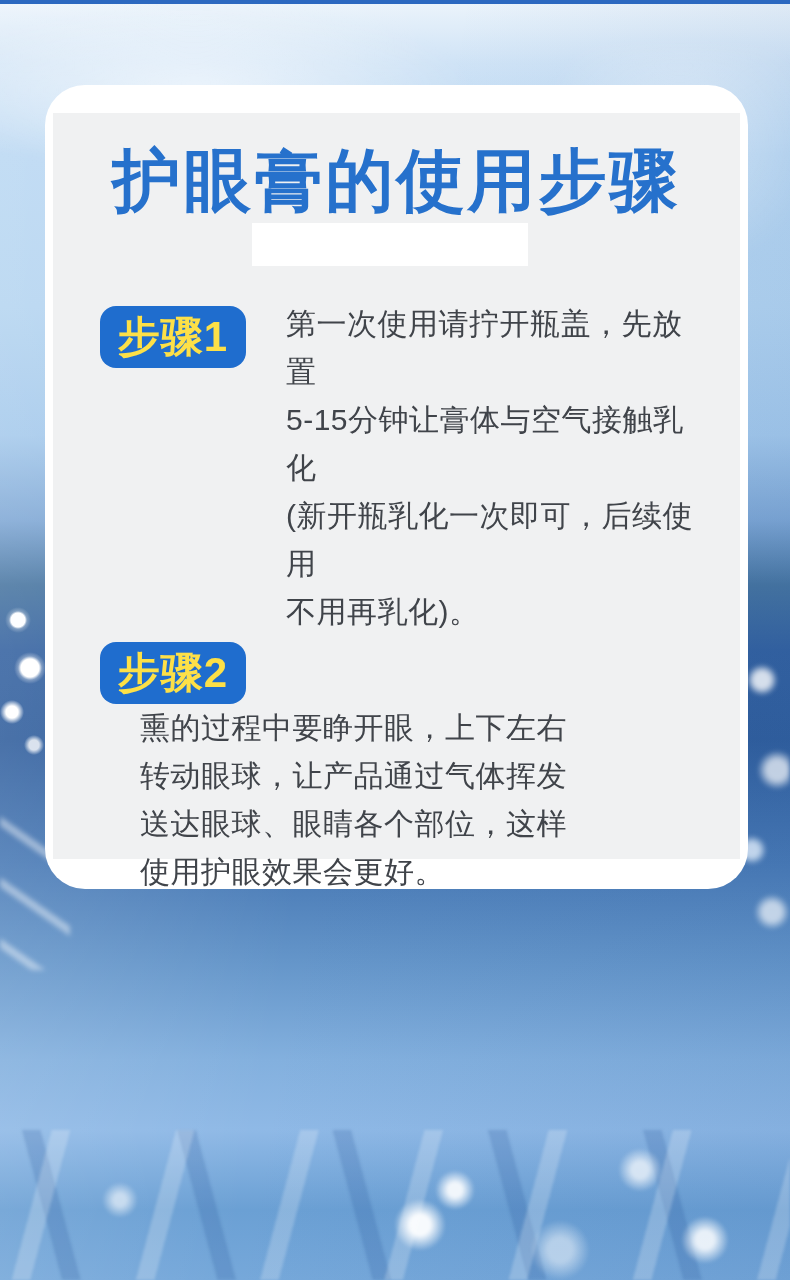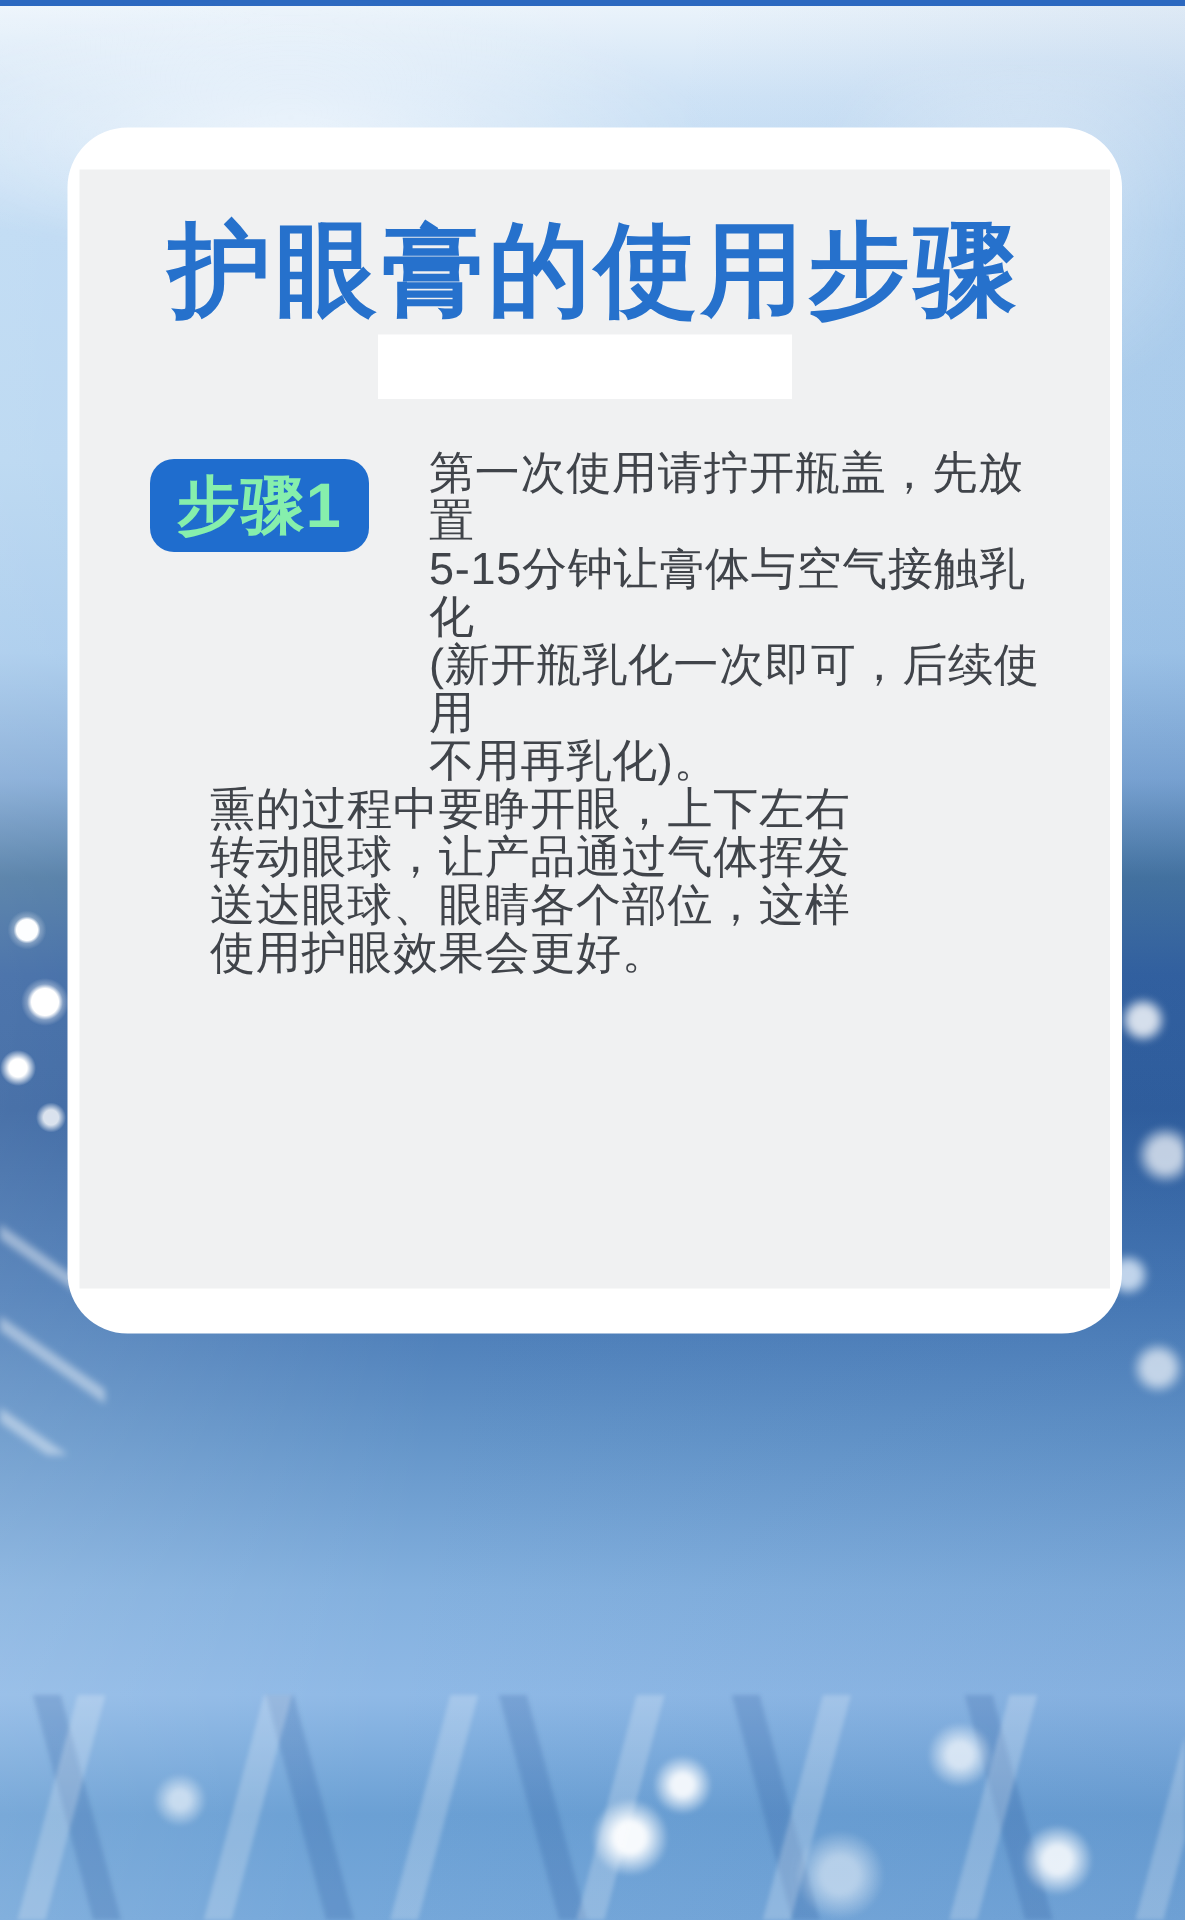--- a/index.html
+++ b/index.html
@@ -88,27 +88,27 @@
     color:var(--accent-blue);
   }
   .blank-bar{
     width:276px;height:43px;background:#ffffff;
     margin:8px auto 0;position:relative;left:-7px;
   }
   .steps{margin:34px 28px 0 47px;}
   .step-row{display:flex;align-items:flex-start;margin-bottom:0;}
   .step-badge{
     width:146px;height:62px;margin-top:6px;flex-shrink:0;
-    border-radius:16px;background:var(--badge-blue);color:#86efac;
+    border-radius:16px;background:var(--badge-blue);color:#fde047;
     font-size:42px;font-weight:700;letter-spacing:1px;
     display:flex;align-items:center;justify-content:center;
   }
   .step-text{
     margin:0 0 0 40px;width:436px;
-    font-size:30px;line-height:32px;letter-spacing:.5px;
+    font-size:30px;line-height:48px;letter-spacing:.5px;
     color:var(--body-text);white-space:pre-line;
   }
 </style>
 </head>
 <body>
 
 <div class="stage">
 
   <div class="bg">
     <div class="top-line"></div>
@@ -131,20 +131,21 @@
 
         <div class="step-row">
           <div class="step-badge">步骤1</div>
           <p class="step-text">第一次使用请拧开瓶盖，先放置
 5-15分钟让膏体与空气接触乳化
 (新开瓶乳化一次即可，后续使用
 不用再乳化)。</p>
         </div>
 
         <div class="step-row">
+          <div class="step-badge">步骤2</div>
         </div>
 
         <div class="step-row">
           <p class="step-text">熏的过程中要睁开眼，上下左右
 转动眼球，让产品通过气体挥发
 送达眼球、眼睛各个部位，这样
 使用护眼效果会更好。</p>
         </div>
 
       </div>

